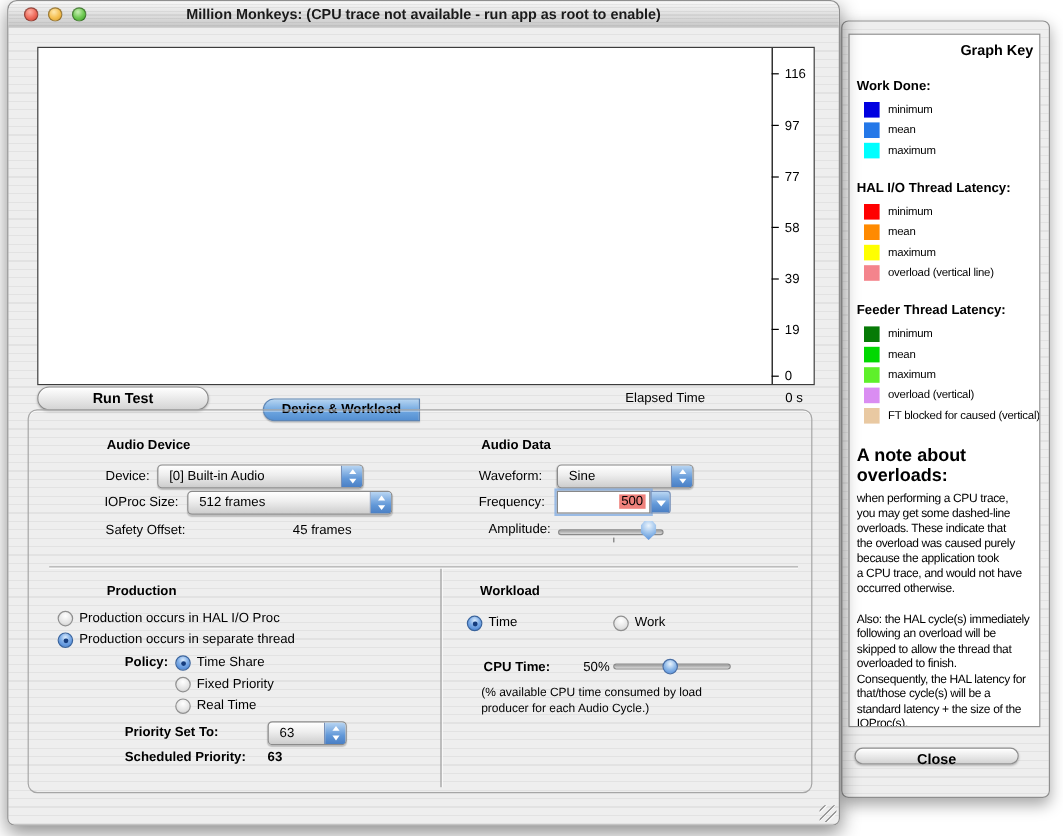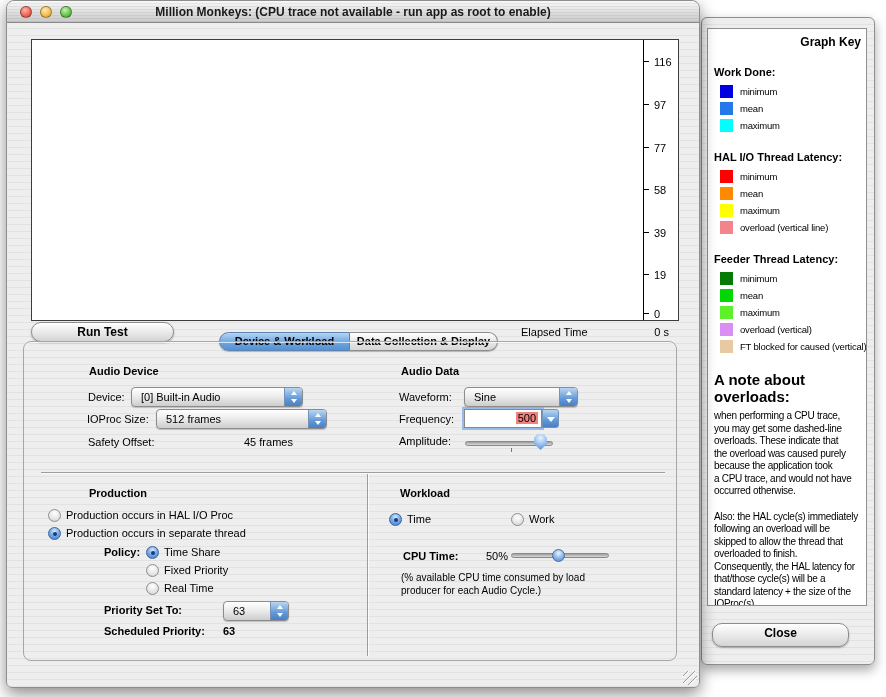--- a/index.html
+++ b/index.html
@@ -185,21 +185,21 @@
       <div class="note-para second">Also: the HAL cycle(s) immediately
 following an overload will be
 skipped to allow the thread that
 overloaded to finish.
 Consequently, the HAL latency for
 that/those cycle(s) will be a
 standard latency + the size of the
 IOProc(s).</div>
     </div>
 
-    <div class="abs aquabtn" style="left:10px;top:605px;width:137px;height:24px;line-height:18px;">Close</div>
+    <div class="abs aquabtn" style="left:10px;top:605px;width:137px;height:14px;line-height:18px;">Close</div>
   </div>
 
   <div id="main-window" class="abs window pinstripe">
 
     <div id="titlebar" class="abs">
       <div id="light-close" class="abs tlight"></div>
       <div id="light-min" class="abs tlight"></div>
       <div id="light-zoom" class="abs tlight"></div>
       <div id="title-text" class="abs">Million Monkeys: (CPU trace not available - run app as root to enable)</div>
     </div>
@@ -241,21 +241,20 @@
           <div class="ytick" style="top: 274px;">
             <span class="tick-dash"></span>
             <span class="tick-label">0</span>
           </div>
         </div>
     </div>
 
     <div class="abs aquabtn" style="left:24px;top:321px;width:143px;height:20px;">Run Test</div>
 
     <div class="abs tab sel" style="left:212px;top:331px;width:131px;border-radius:10px 0 0 10px;">Device &amp; Workload</div>
-    <div class="abs tab" style="left:343px;top:331px;width:148px;border-radius:0 10px 10px 0;border-left:none;">Data Collection &amp; Display</div>
 
     <div class="abs lbl" style="left:514px;top:325px;">Elapsed Time</div>
     <div class="abs lbl" style="left:622px;top:325px;width:40px;text-align:right;">0 s</div>
 
     <div class="abs groupbox" style="left:16px;top:340px;width:654px;height:320px;"></div>
     <div class="abs hdiv" style="left:34px;top:471px;width:624px;"></div>
     <div class="abs vdiv" style="left:360px;top:473px;height:182px;"></div>
 
     <div class="abs lbl b" style="left:82px;top:364px;">Audio Device</div>
     <div class="abs lbl" style="left:81px;top:390px;">Device:</div>
@@ -275,21 +274,21 @@
     <div class="abs lbl" style="left:392px;top:390px;">Waveform:</div>
     <div class="abs popup" style="left:457px;top:386px;width:114px;height:20px;">
       <span class="popup-label">Sine</span>
       <span class="pop-cap"></span>
     </div>
     <div class="abs lbl" style="left:392px;top:412px;">Frequency:</div>
     <div class="abs combo-field" style="left:457px;top:408px;width:78px;height:19px;">
       <span class="combo-sel">500</span>
     </div>
     <div class="abs combo-btn" style="left:535px;top:408px;width:17px;height:19px;"></div>
-    <div class="abs lbl" style="left:392px;top:434px;">Amplitude:</div>
+    <div class="abs lbl" style="left:400px;top:434px;">Amplitude:</div>
     <div class="abs slider-track" style="left:458px;top:440px;width:88px;"></div>
     <div class="abs thumb-pointer" style="left:527px;top:433px;"></div>
     <div class="abs slider-tick" style="left:504px;top:447px;"></div>
 
     <div class="abs lbl b" style="left:82px;top:486px;">Production</div>
     <div class="abs radio" style="left:41px;top:508px;"></div>
     <div class="abs lbl" style="left:59px;top:508px;">Production occurs in HAL I/O Proc</div>
     <div class="abs radio sel" style="left:41px;top:526px;"></div>
     <div class="abs lbl" style="left:59px;top:526px;">Production occurs in separate thread</div>
 

